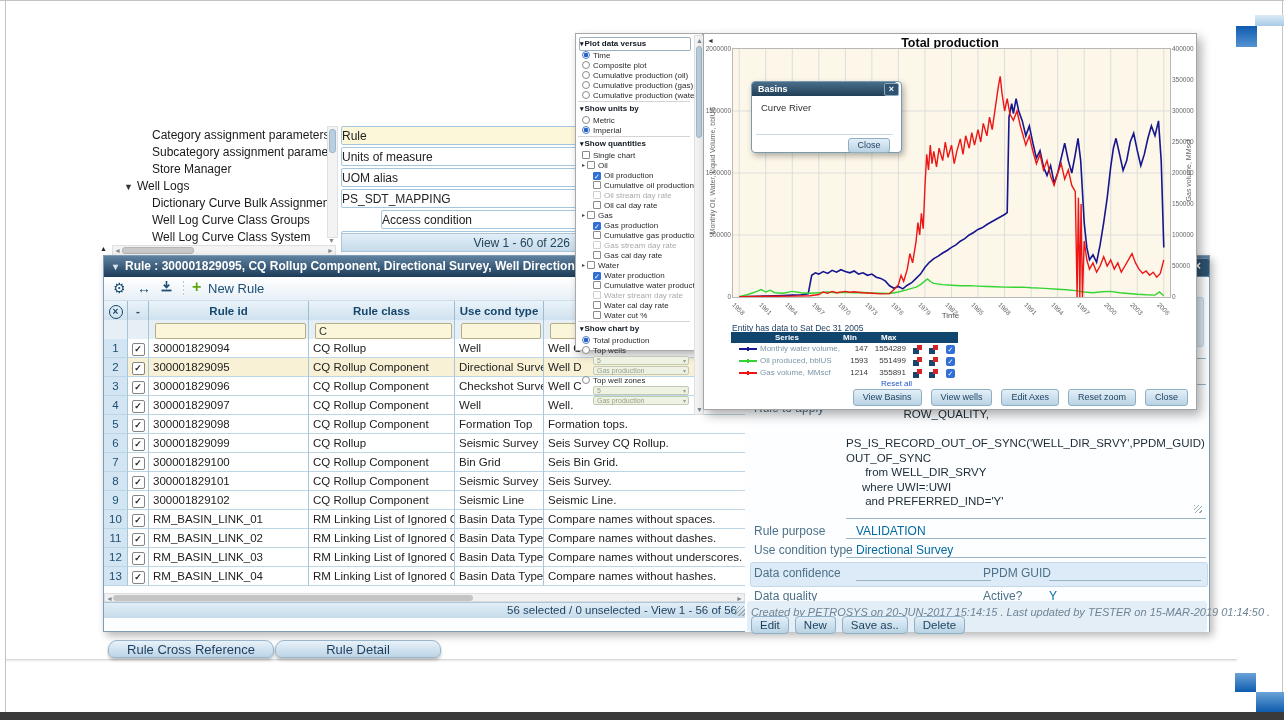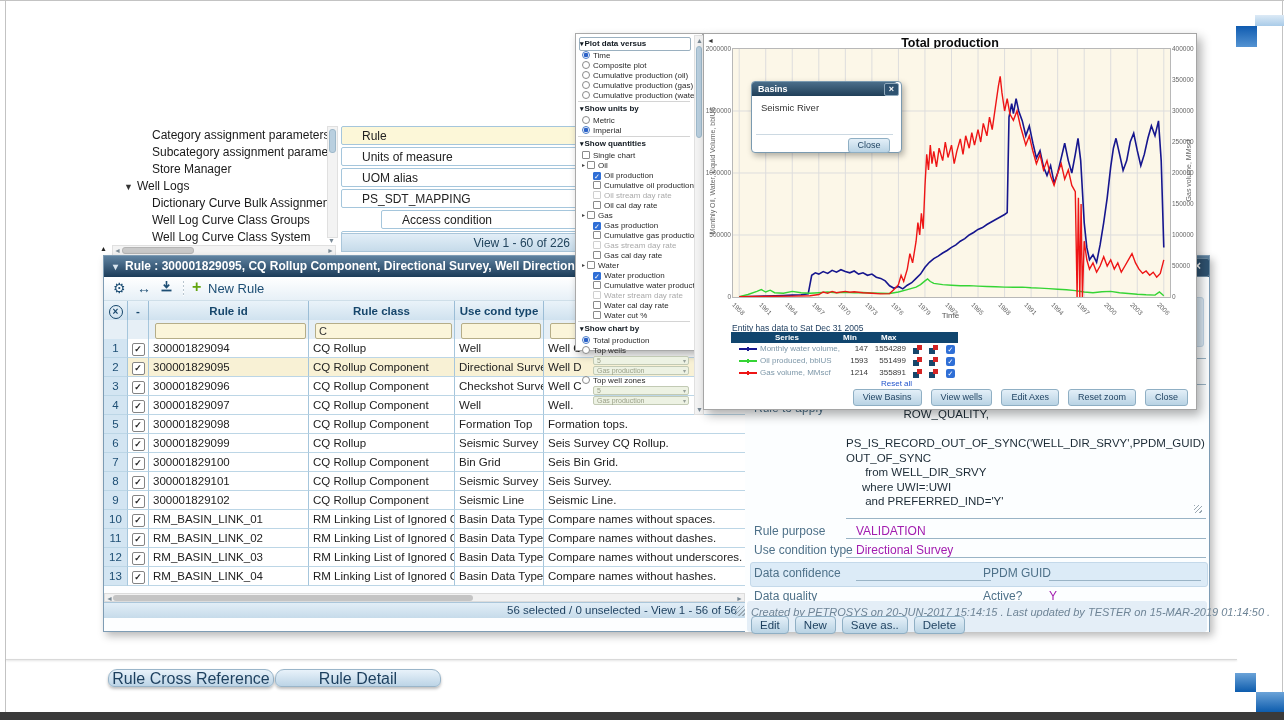--- a/index.html
+++ b/index.html
@@ -11,21 +11,21 @@
   .deco{position:absolute;}
   
   #tree-pane{position:absolute;left:80px;top:124px;width:247px;height:130px;overflow:hidden;background:#fff;}
   .tree-item{position:absolute;font-size:12px;color:#1a1a1a;white-space:nowrap;}
   .exp-icon{color:#333;font-size:9px;margin-right:4px;}
   .vscroll{position:absolute;background:#f3f3f3;border:1px solid #e0e0e0;}
   .thumb{position:absolute;background:#b9cfdf;border:1px solid #9db8ca;border-radius:3px;}
   .sb-arrow{position:absolute;font-size:7px;color:#7a8a96;line-height:7px;}
   #list-pane{position:absolute;left:341px;top:124px;width:238px;height:130px;overflow:hidden;}
   .list-row{position:absolute;left:0;width:236px;height:19px;background:#fff;border:1px solid #a5c6dc;
-            border-radius:2px;font-size:12px;color:#222;line-height:19px;padding-left:20px;box-sizing:border-box;}
+            border-radius:2px;font-size:12px;color:#222;line-height:19px;padding-left:0;box-sizing:border-box;}
   .list-row.sel{background:#fcf7d8;}
   #list-footer{position:absolute;left:341px;top:233px;width:400px;height:19px;
                background:linear-gradient(#e2eef7,#c6dbea);border:1px solid #aac6da;box-sizing:border-box;}
   #list-footer span{position:absolute;right:170px;top:2px;font-size:12px;color:#22455e;}
   
   #rule-window{position:absolute;left:103px;top:255px;width:1107px;height:377px;background:#fdfeff;
                border:1px solid #7e9cb4;box-shadow:3px 4px 8px rgba(0,0,0,.28);box-sizing:border-box;}
   #rw-titlebar{position:absolute;left:0;top:0;width:1105px;height:21px;
                background:linear-gradient(#5f82a0,#1c3c59);color:#fff;font-size:12px;font-weight:bold;
                line-height:21px;white-space:nowrap;overflow:hidden;}
@@ -65,36 +65,36 @@
   #hscroll{position:absolute;left:0;top:337px;width:641px;height:9px;background:#f1f1f1;border:1px solid #dcdcdc;box-sizing:border-box;}
   #hthumb{position:absolute;left:8px;top:1px;width:360px;height:6px;background:#c4c4c4;border-radius:3px;}
   #gstatus{position:absolute;left:0;top:346px;width:641px;height:16px;
            background:linear-gradient(#e2eef7,#c6dbea);border-top:1px solid #aac6da;box-sizing:border-box;}
   #gstatus span{position:absolute;right:8px;top:1px;font-size:11.5px;color:#1c3f5e;}
   #grip{position:absolute;right:0;top:3px;width:10px;height:10px;
         background:repeating-linear-gradient(135deg,#9aa8b2 0 1px,transparent 1px 3px);}
   
   #detail{position:absolute;left:641px;top:21px;width:464px;height:355px;background:#fcfeff;}
   .dlabel{position:absolute;font-size:12px;color:#4e7189;white-space:nowrap;}
-  .dvalue{position:absolute;font-size:12px;color:#a21caf;white-space:nowrap;text-align:right;}
+  .dvalue{position:absolute;font-size:12px;color:#0369a1;white-space:nowrap;text-align:right;}
   .uline{position:absolute;height:1px;background:#9ab4c6;}
   .dband{position:absolute;background:#dcebf7;border:1px solid #c4d9ea;border-radius:3px;}
   #sqlbox{position:absolute;left:101px;top:130px;width:362px;font-size:11.5px;line-height:14.5px;
           color:#1c2b36;white-space:pre;}
   #sql-grip{position:absolute;left:449px;top:228px;width:8px;height:8px;
             background:repeating-linear-gradient(135deg,#9aa8b2 0 1px,transparent 1px 3px);}
   #dfoot{position:absolute;left:2px;top:324px;width:460px;height:31px;background:#e4eef7;border-radius:3px;}
   .dbtn{position:relative;display:inline-block;height:16px;background:linear-gradient(#e3eff8,#b9d3e4);
         border:1px solid #8fafc4;border-radius:4px;color:#1c3f5e;font-size:11.5px;line-height:16px;
         padding:0 8px;margin-right:6px;top:13px;margin-left:0;}
   #created{position:absolute;left:6px;top:329px;font-size:11px;font-style:italic;color:#6e8496;white-space:nowrap;}
   
   .tab{position:absolute;top:640px;height:18px;background:linear-gradient(#e8f2fa,#bcd4e6);
        border:1px solid #9ab5c9;border-radius:9px 9px 6px 6px;box-shadow:0 2px 3px rgba(0,0,0,.25);
-       color:#1c3f5e;font-size:16px;text-align:center;line-height:18px;box-sizing:border-box;margin-top:29px;}
+       color:#1c3f5e;font-size:13px;text-align:center;line-height:18px;box-sizing:border-box;}
   #under-tab-line{position:absolute;left:6px;top:659px;width:1231px;height:1px;background:#d9d9d9;box-shadow:0 1px 2px rgba(0,0,0,.15);}
   
   #settings{position:absolute;left:575px;top:33px;width:128px;height:318px;background:#fff;
             border:1px solid #a9a9a9;box-shadow:3px 4px 8px rgba(0,0,0,.3);box-sizing:border-box;}
   .sec-title{position:absolute;left:4px;font-size:8px;font-weight:bold;color:#101820;white-space:nowrap;}
   .sec-title::before{content:"▾";font-size:7px;margin-right:1px;}
   .sec-box{position:absolute;left:3px;width:110px;height:12px;border:1px solid #9ab0c0;border-radius:2px;}
   .sec-sep{position:absolute;left:2px;width:112px;height:1px;background:#d4d4d4;}
   .sitem{position:absolute;font-size:8px;color:#2a2a2a;white-space:nowrap;height:10px;line-height:9px;}
   .sitem.dis{color:#aaa;}
@@ -552,21 +552,21 @@
         <span class="cwbtn">View Basins</span>
         <span class="cwbtn">View wells</span>
         <span class="cwbtn">Edit Axes</span>
         <span class="cwbtn">Reset zoom</span>
         <span class="cwbtn">Close</span>
       </div>
 
     <div id="basins">
       <div id="basins-head">Basins</div>
       <div id="basins-x">×</div>
-      <div id="basins-item">Seismic River</div>
+      <div id="basins-item">Curve River</div>
       <div id="basins-sep"></div>
       <div id="basins-close">Close</div>
     </div>
   <div class="ytl" style="top: 258.5px;">0</div>
       <div class="ytl" style="top: 196.5px;">500000</div>
       <div class="ytl" style="top: 134.5px;">1000000</div>
       <div class="ytl" style="top: 72.5px;">1500000</div>
       <div class="ytl" style="top: 10.5px;">2000000</div>
       <div class="ytr" style="top: 258.5px;">0</div>
       <div class="ytr" style="top: 227.5px;">50000</div>

